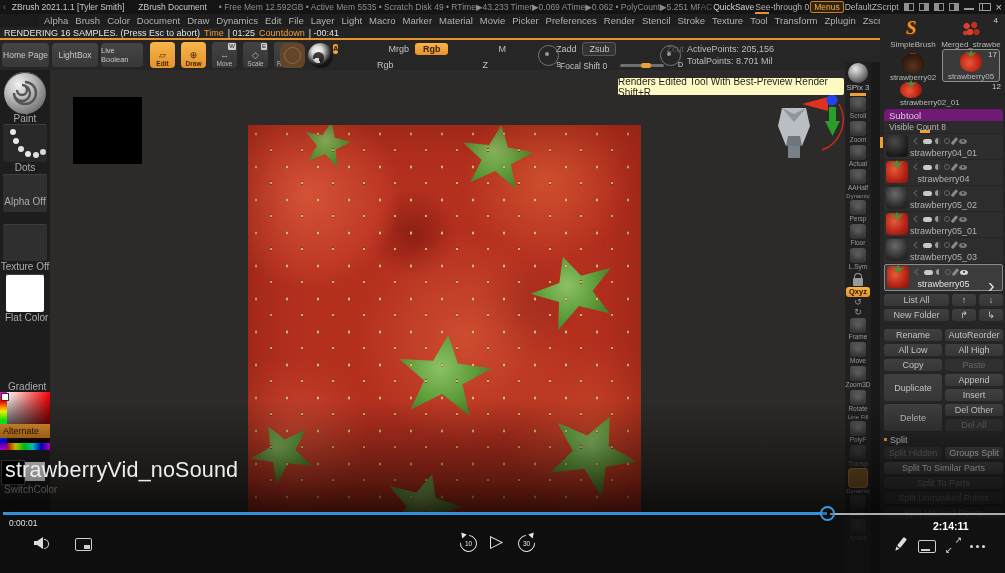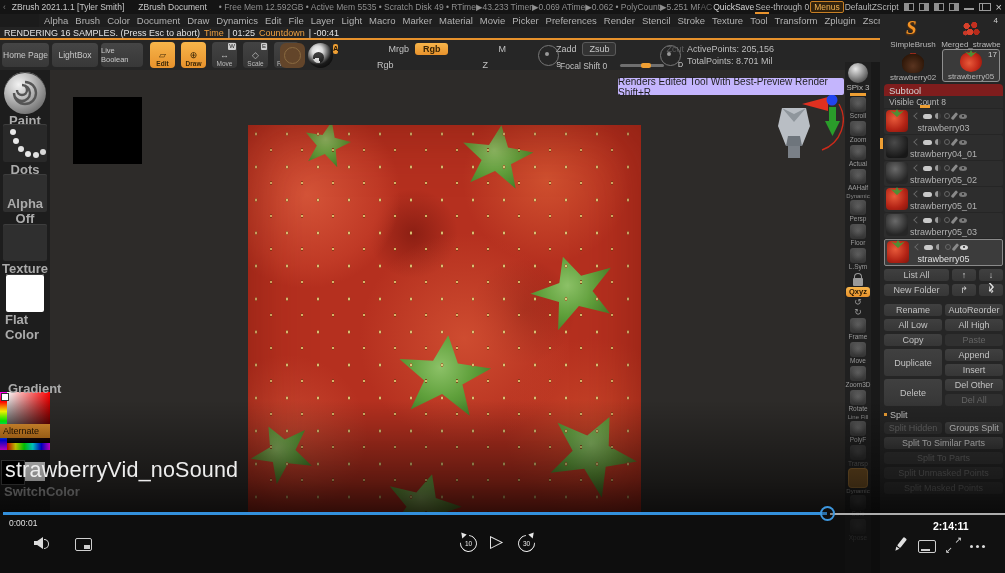--- a/index.html
+++ b/index.html
@@ -79,21 +79,21 @@
   .strokeico::after{position:absolute;right:-3px;bottom:-3px;font-size:7px;color:#ddd;}
   .strokeico.s::after{content:"S";}
   .strokeico.d::after{content:"D";}
   .focalgrp{position:absolute;left:560px;top:2px;width:104px;margin-top:19px;}
   .fg-row{display:flex;align-items:center;justify-content:space-between;height:9px;margin-bottom:2px;}
   .fg-t{font-size:8.5px;color:#c2c2c2;}
   .fg-dyn{font-size:7px;color:#cfcfcf;font-weight:bold;}
   .points{position:absolute;left:687px;top:3px;font-size:9px;color:#bdbdbd;line-height:12px;}
   
   .lshelf{position:absolute;left:0;top:70px;width:50px;height:503px;background:#1d1d1d;z-index:15;}
-  .ls-lab{position:absolute;width:50px;text-align:center;font-size:13px;color:#ababab;font-weight:bold;}
+  .ls-lab{position:absolute;width:50px;text-align:center;font-size:10px;color:#ababab;}
   .ls-th{position:absolute;left:3px;width:44px;background:#2f2f2f;border-radius:2px;box-shadow:inset 0 1px 0 #3d3d3d;}
   .paintball{background:radial-gradient(circle at 35% 30%,#f2f2f2 0%,#bdbdbd 35%,#5c5c5c 90%);border-radius:50%;}
   .dotsbox{background:#292929;}
   .dots-i{position:absolute;left:7px;top:5px;width:6px;height:6px;border-radius:50%;background:#e8e8e8;
     box-shadow:3px 9px 0 #e8e8e8,8px 17px 0 #e2e2e2,15px 22px 0 #e8e8e8,23px 23px 0 #e2e2e2,30px 20px 0 #d8d8d8;}
   .flatc{background:#fff;}
   .gradpick{position:absolute;left:0;top:322px;width:50px;height:58px;}
   .gp-hue{position:absolute;left:0;top:0;width:7px;height:58px;
     background:linear-gradient(#ff00ff,#ff0000,#ffff00,#00ff00,#00ffff,#0000ff,#ff00ff);}
   .gp-sq{position:absolute;left:7px;top:0;right:0;bottom:7px;
@@ -117,21 +117,21 @@
     radial-gradient(circle 60px at 42% 28%,rgba(90,10,5,.45),rgba(90,10,5,0) 75%),
     radial-gradient(circle 70px at 70% 48%,rgba(100,12,6,.4),rgba(100,12,6,0) 75%),
     #b5301f;}
   .leaf{position:absolute;clip-path:polygon(50% 0%,63% 33%,98% 35%,70% 58%,81% 95%,50% 72%,19% 95%,30% 58%,2% 35%,37% 33%);
     background:radial-gradient(circle at 45% 40%,#8cc167 0%,#5fa03b 45%,#3c7a26 85%);}
   .seeds{position:absolute;inset:0;opacity:.9;background-image:
     radial-gradient(ellipse 2.5px 3.5px at 8px 9px,#e3cc7d 30%,#8a4218 55%,rgba(0,0,0,0) 64%),
     radial-gradient(ellipse 2px 3px at 23px 25px,#dcc26f 30%,#7e3a14 55%,rgba(0,0,0,0) 64%);
     background-size:31px 33px;}
   .cvshade{position:absolute;inset:0;box-shadow:inset 0 0 60px rgba(100,15,8,.5);}
-  .tooltip{position:absolute;left:618px;top:78px;width:226px;height:17px;background:#c4b5fd;border-radius:2px;
+  .tooltip{position:absolute;left:618px;top:78px;width:226px;height:17px;background:#fef9c3;border-radius:2px;
     color:#1f1f1f;font-size:10px;display:flex;align-items:center;justify-content:center;z-index:30;}
   .gizmo{position:absolute;left:744px;top:92px;z-index:6;}
   
   .rshelf{position:absolute;left:845px;top:62px;width:26px;height:511px;background:#202020;z-index:20;
     display:flex;flex-direction:column;align-items:center;overflow:hidden;}
   .gapcol{position:absolute;left:871px;top:62px;width:9px;height:511px;background:#191919;z-index:19;}
   .rs-item{display:flex;flex-direction:column;align-items:center;margin-top:1px;flex-shrink:0;}
   .rs-top{font-size:6px;color:#8a8a8a;line-height:7px;}
   .rs-top:empty{display:none;}
   .rs-ico{width:16px;height:15px;border-radius:3px;background:
@@ -171,21 +171,21 @@
     radial-gradient(circle 5px at 65% 25%,#c23020 60%,rgba(0,0,0,0) 65%),
     radial-gradient(circle 5px at 45% 60%,#d8402a 60%,rgba(0,0,0,0) 65%),
     radial-gradient(circle 5px at 75% 60%,#b52a1a 60%,rgba(0,0,0,0) 65%),
     radial-gradient(circle 4px at 25% 65%,#c83828 60%,rgba(0,0,0,0) 65%);}
   .th-choc{background:radial-gradient(circle at 50% 65%,#5a3420 0%,#2e1708 70%,rgba(0,0,0,0) 75%),
     radial-gradient(circle 6px at 50% 18%,#c03020 65%,rgba(0,0,0,0) 70%);border-radius:40%;}
   .th-berry{background:radial-gradient(circle at 42% 55%,#e85a3a 0%,#c22818 55%,#801408 95%);border-radius:46% 46% 52% 52%;}
   .th-berry::after{content:"";position:absolute;left:5px;top:-2px;width:12px;height:7px;background:#4e8f34;
     clip-path:polygon(50% 100%,0 20%,35% 45%,50% 0,65% 45%,100% 20%);}
   
-  .sub-head{height:12px;background:#7f1d1d;border-radius:4px 4px 0 0;display:flex;align-items:center;
+  .sub-head{height:12px;background:#701a75;border-radius:4px 4px 0 0;display:flex;align-items:center;
     padding-left:5px;font-size:9.5px;color:#d2d2d2;margin-top:2px;}
   .sub-vc{height:12px;display:flex;align-items:center;padding-left:5px;font-size:8.5px;color:#b5b5b5;position:relative;
     background:#2b2b2b;}
   .sub-vc::after{content:"";position:absolute;left:36px;bottom:0;width:10px;height:3px;background:#ef9f33;}
   .st-list{margin-top:1px;}
   .st-row{position:relative;height:25px;margin-bottom:1px;background:#2d2d2d;border-radius:2px;}
   .st-row.selected{border:1px solid #8a8a8a;background:#3c3c3c;}
   .st-row.marked::before{content:"";position:absolute;left:-4px;top:3px;width:3px;height:11px;background:#ef9f33;}
   .st-thumb{position:absolute;left:2px;top:1px;width:22px;height:22px;border-radius:4px;}
   .t-red{background:radial-gradient(circle at 38% 38%,#e85a3a 0%,#b22315 60%,#7e150c 100%);}
@@ -613,53 +613,58 @@
 
           <div class="tp-name">strawberry02</div>
         </div>
 
         <div class="tp-cell selected">
           <div class="tp-thumb th-berry"></div>
           <div class="tp-badge">17</div>
           <div class="tp-name">strawberry05</div>
         </div>
 
+        <div class="tp-cell wide">
+          <div class="tp-thumb th-berry"></div>
+          <div class="tp-badge">12</div>
+          <div class="tp-name">strawberry02_01</div>
+        </div>
       </div>
 
     <div class="sub-head">Subtool</div>
     <div class="sub-vc">Visible Count 8</div>
 
     <div class="st-list">
 
-        <div class="st-row">
-          <div class="st-thumb t-red"></div>
-          <div class="st-icons">
-            <span class="mi mi-link"></span>
-            <span class="mi mi-pill"></span>
-            <span class="mi mi-moon"></span>
-            <span class="mi mi-ring"></span>
-            <span class="mi mi-brush"></span>
-            <span class="mi mi-eye"></span>
-          </div>
-          <div class="st-name">strawberry03</div>
-        </div>
 
         <div class="st-row marked">
           <div class="st-thumb t-dark"></div>
           <div class="st-icons">
             <span class="mi mi-link"></span>
             <span class="mi mi-pill"></span>
             <span class="mi mi-moon"></span>
             <span class="mi mi-ring"></span>
             <span class="mi mi-brush"></span>
             <span class="mi mi-eye"></span>
           </div>
           <div class="st-name">strawberry04_01</div>
         </div>
 
+        <div class="st-row">
+          <div class="st-thumb t-red"></div>
+          <div class="st-icons">
+            <span class="mi mi-link"></span>
+            <span class="mi mi-pill"></span>
+            <span class="mi mi-moon"></span>
+            <span class="mi mi-ring"></span>
+            <span class="mi mi-brush"></span>
+            <span class="mi mi-eye"></span>
+          </div>
+          <div class="st-name">strawberry04</div>
+        </div>
 
         <div class="st-row">
           <div class="st-thumb t-grey"></div>
           <div class="st-icons">
             <span class="mi mi-link"></span>
             <span class="mi mi-pill"></span>
             <span class="mi mi-moon"></span>
             <span class="mi mi-ring"></span>
             <span class="mi mi-brush"></span>
             <span class="mi mi-eye"></span>

